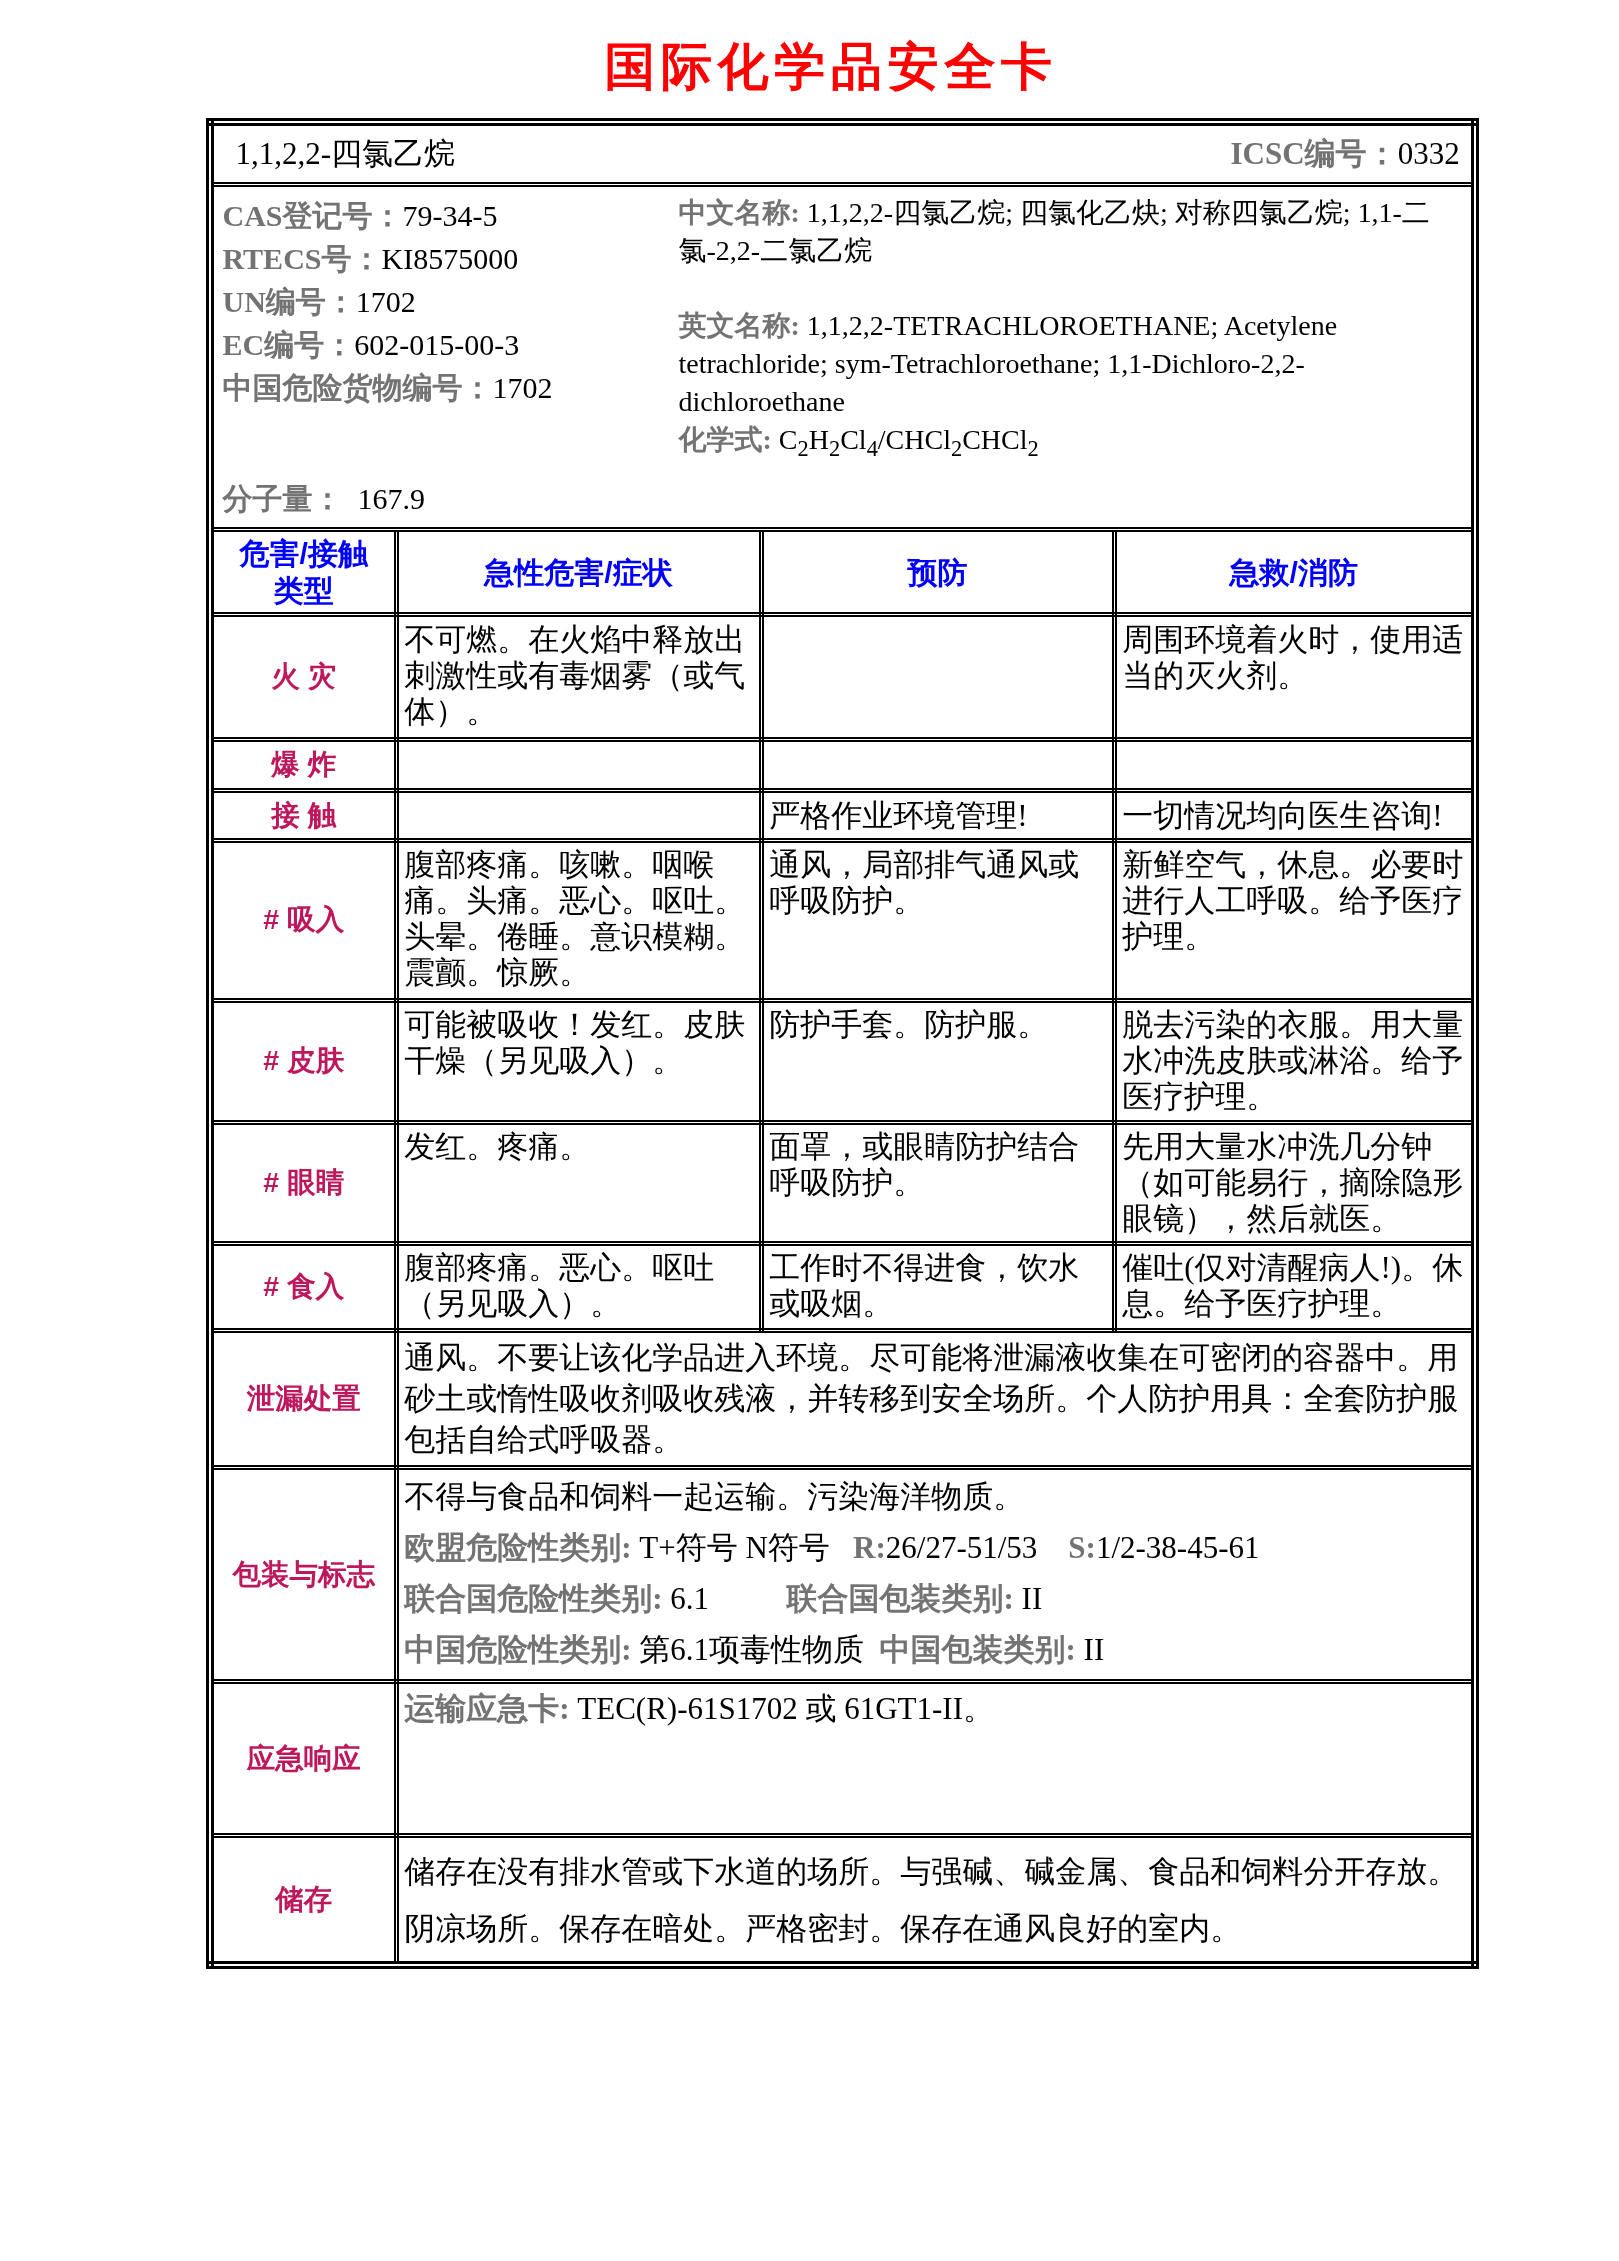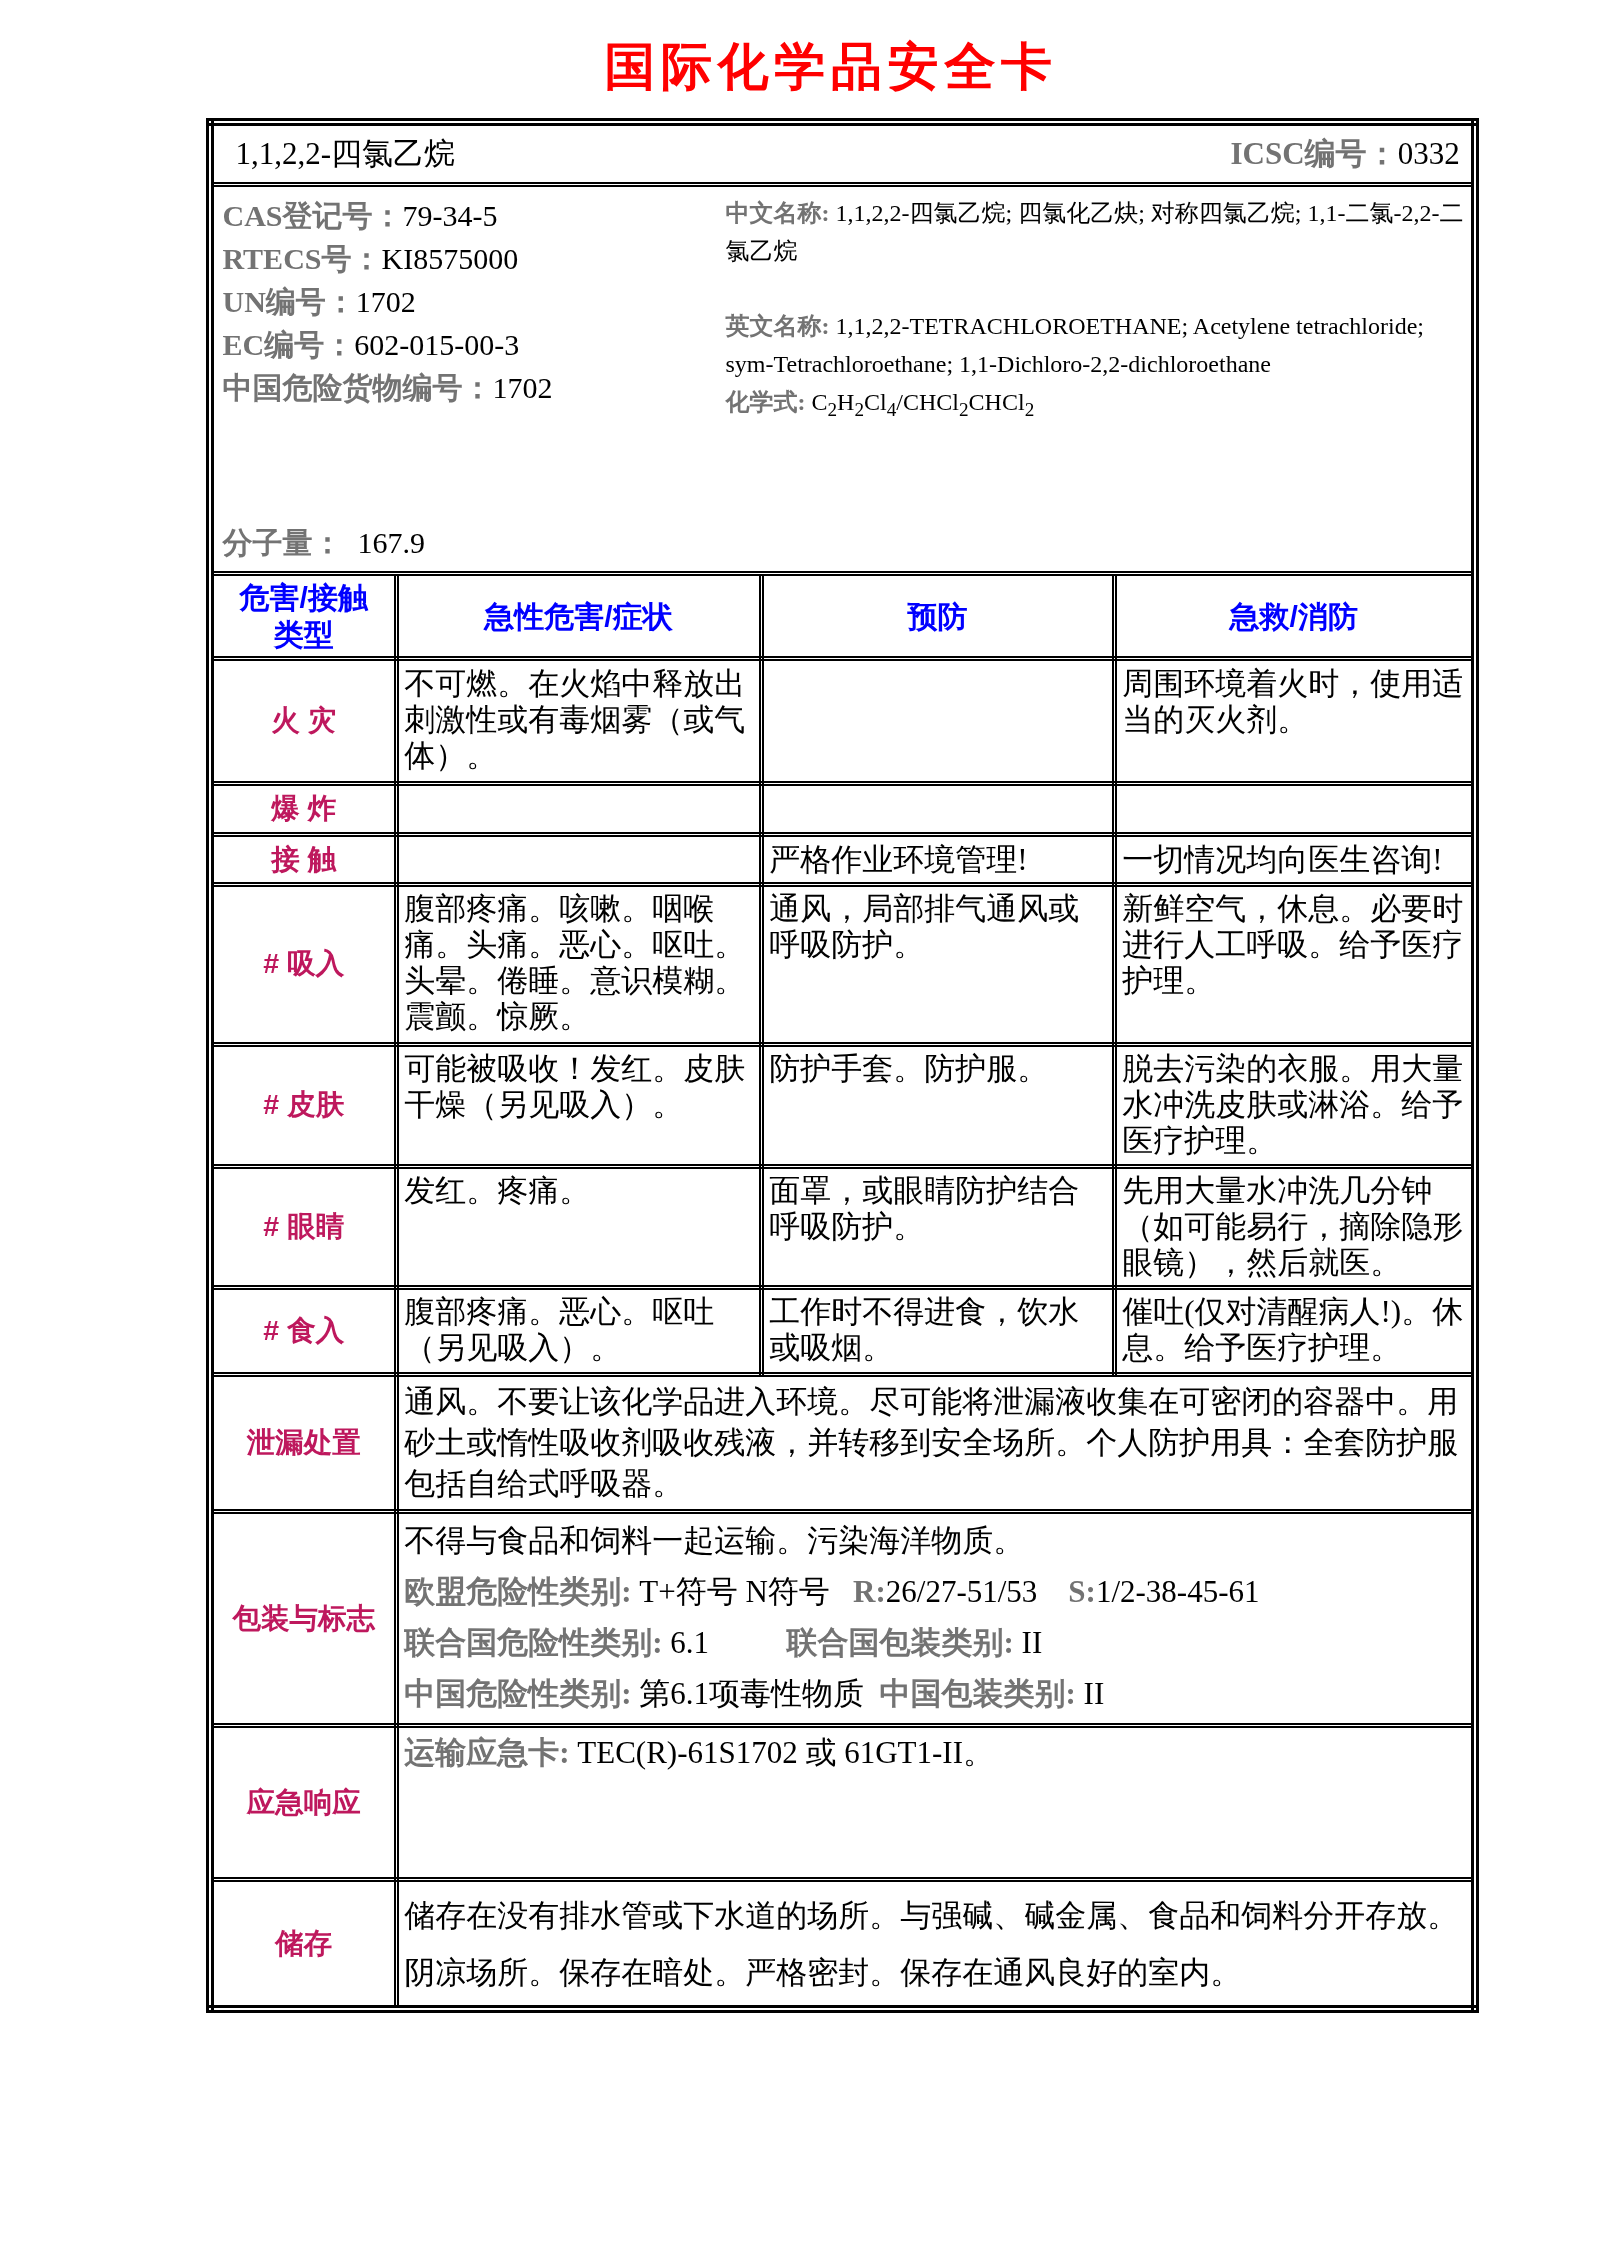--- a/index.html
+++ b/index.html
@@ -54,22 +54,22 @@
   tr.r-name td { vertical-align: middle; padding: 0 11.4px 0 21.4px; }
   .name-flex { display: flex; justify-content: space-between; align-items: center; }
   .substance { font-size: 31px; }
   .icsc { font-size: 31px; }
 
   
   tr.r-info { height: 329px; }
   tr.r-info td { vertical-align: top; padding: 7.1px 7.1px 7.1px 8.5px; }
   .info-flex { display: flex; }
   .info-left { width: 456px; flex: 0 0 456px; font-size: 30px; line-height: 43px; }
-  .info-right { flex: 1 1 auto; font-size: 24px; line-height: 38px; margin-left: 47px; }
-  .info-left .mw { margin-top: 112px; }
+  .info-right { flex: 1 1 auto; font-size: 28px; line-height: 38px; }
+  .info-left .mw { margin-top: 68px; }
   .info-right .en { margin-top: 37px; }
 
   
   tr.r-head { height: 85px; }
   tr.r-head th {
     color: #0000ff;
     font-family: "Liberation Sans", "DejaVu Sans", sans-serif;
     font-weight: bold;
     font-size: 30px;
     text-align: center;

